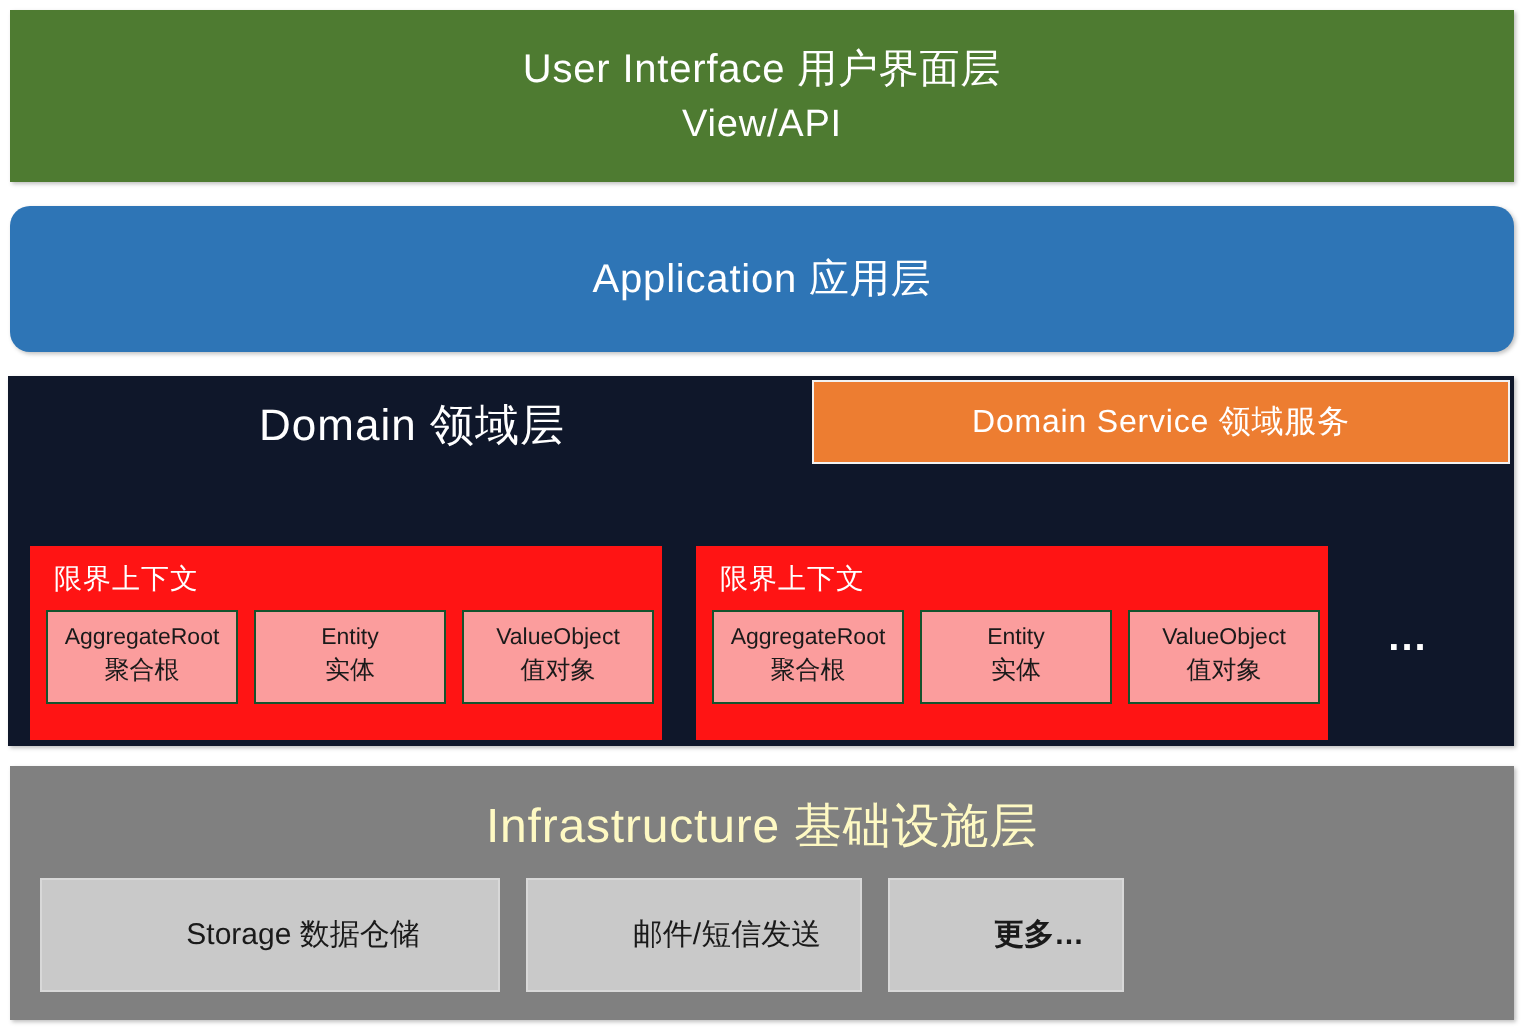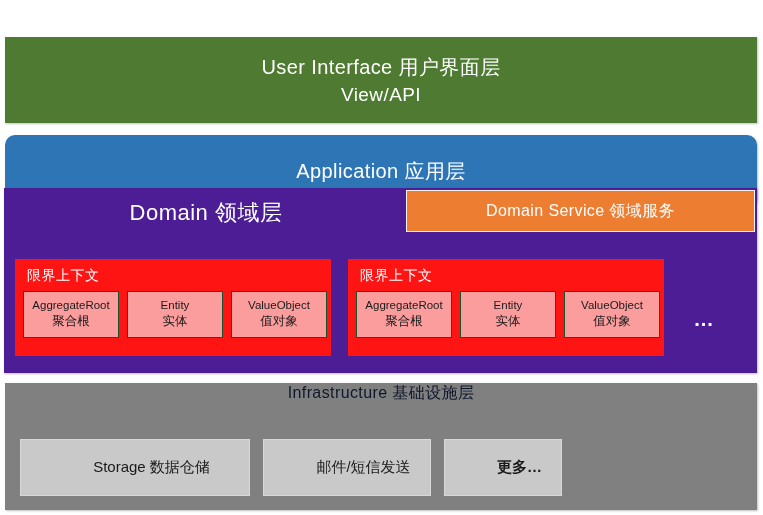--- a/index.html
+++ b/index.html
@@ -24,21 +24,20 @@
 
   
   .band {
     position: absolute;
     box-sizing: border-box;
     display: flex;
     flex-direction: column;
     align-items: center;
     justify-content: center;
     color: #ffffff;
-    margin-top: 32px;
   }
 
   
   .ui-band {
     left: 5px;
     top: 5px;
     width: 752px;
     height: 86px;
     background: #4e7b31;
     box-shadow: 1px 1px 2px rgba(0,0,0,0.25);
@@ -69,21 +68,21 @@
     letter-spacing: 0.4px;
   }
 
   
   .domain-band {
     position: absolute;
     left: 4px;
     top: 188px;
     width: 753px;
     height: 185px;
-    background: #4c1d95;
+    background: #0f172a;
     box-sizing: border-box;
     box-shadow: 1px 1px 2px rgba(0,0,0,0.25);
   }
   .domain-title {
     position: absolute;
     left: 0;
     top: 10px;
     width: 404px;
     text-align: center;
     color: #ffffff;
@@ -103,21 +102,21 @@
     justify-content: center;
     font-size: 16px;
     letter-spacing: 0.4px;
     border: 1px solid #f2f2f2;
     box-sizing: border-box;
   }
 
   
   .bc {
     position: absolute;
-    top: 71px;
+    top: 85px;
     height: 97px;
     background: #ff1414;
     box-sizing: border-box;
     padding: 6px 4px 8px 8px;
   }
   .bc-1 { left: 11px;  width: 316px; }
   .bc-2 { left: 344px; width: 316px; }
 
   .bc-title {
     color: #ffffff;
@@ -168,23 +167,24 @@
     left: 5px;
     top: 383px;
     width: 752px;
     height: 127px;
     background: #808080;
     box-sizing: border-box;
     box-shadow: 1px 1px 2px rgba(0,0,0,0.25);
   }
   .infra-title {
     text-align: center;
-    color: #0f172a;
-    font-size: 16px;
-    letter-spacing: 0.4px;
+    color: #fef9c3;
+    font-size: 24px;
+    letter-spacing: 0.4px;
+    margin-top: 14px;
   }
   .infra-cards {
     position: absolute;
     left: 15px;
     top: 56px;
     width: 722px;
     display: flex;
     gap: 13px;
   }
   .infra-card {

